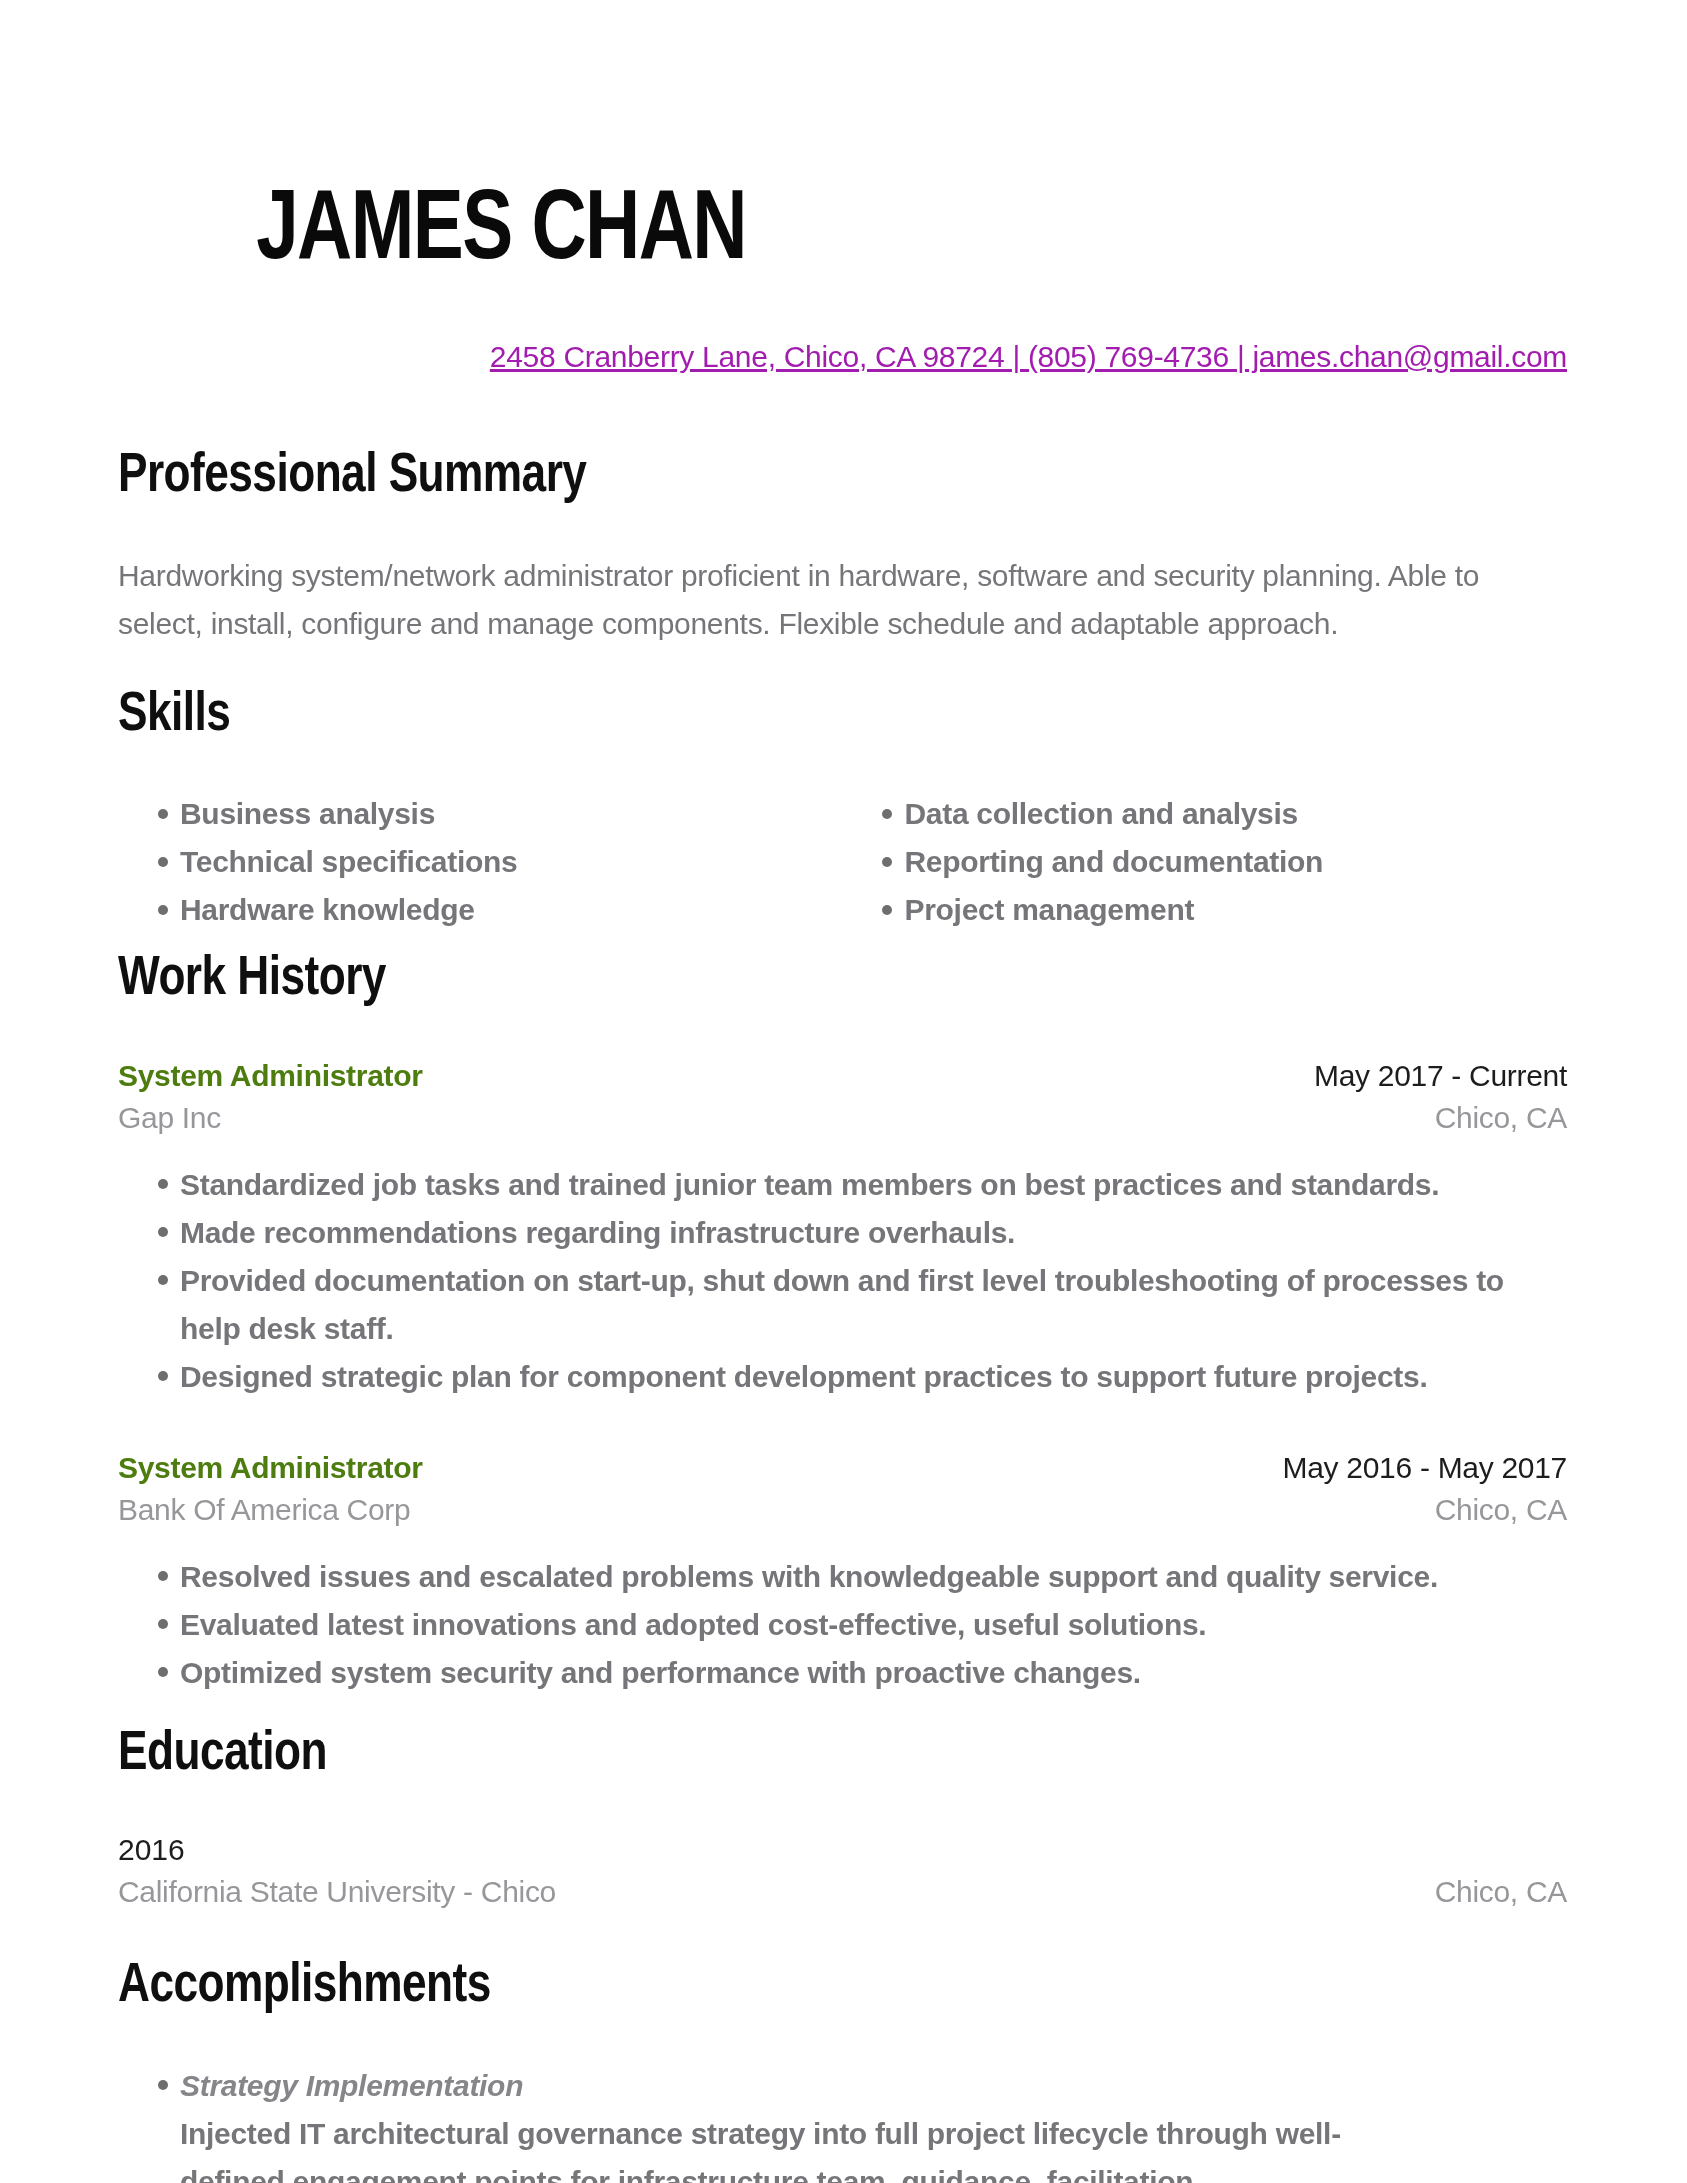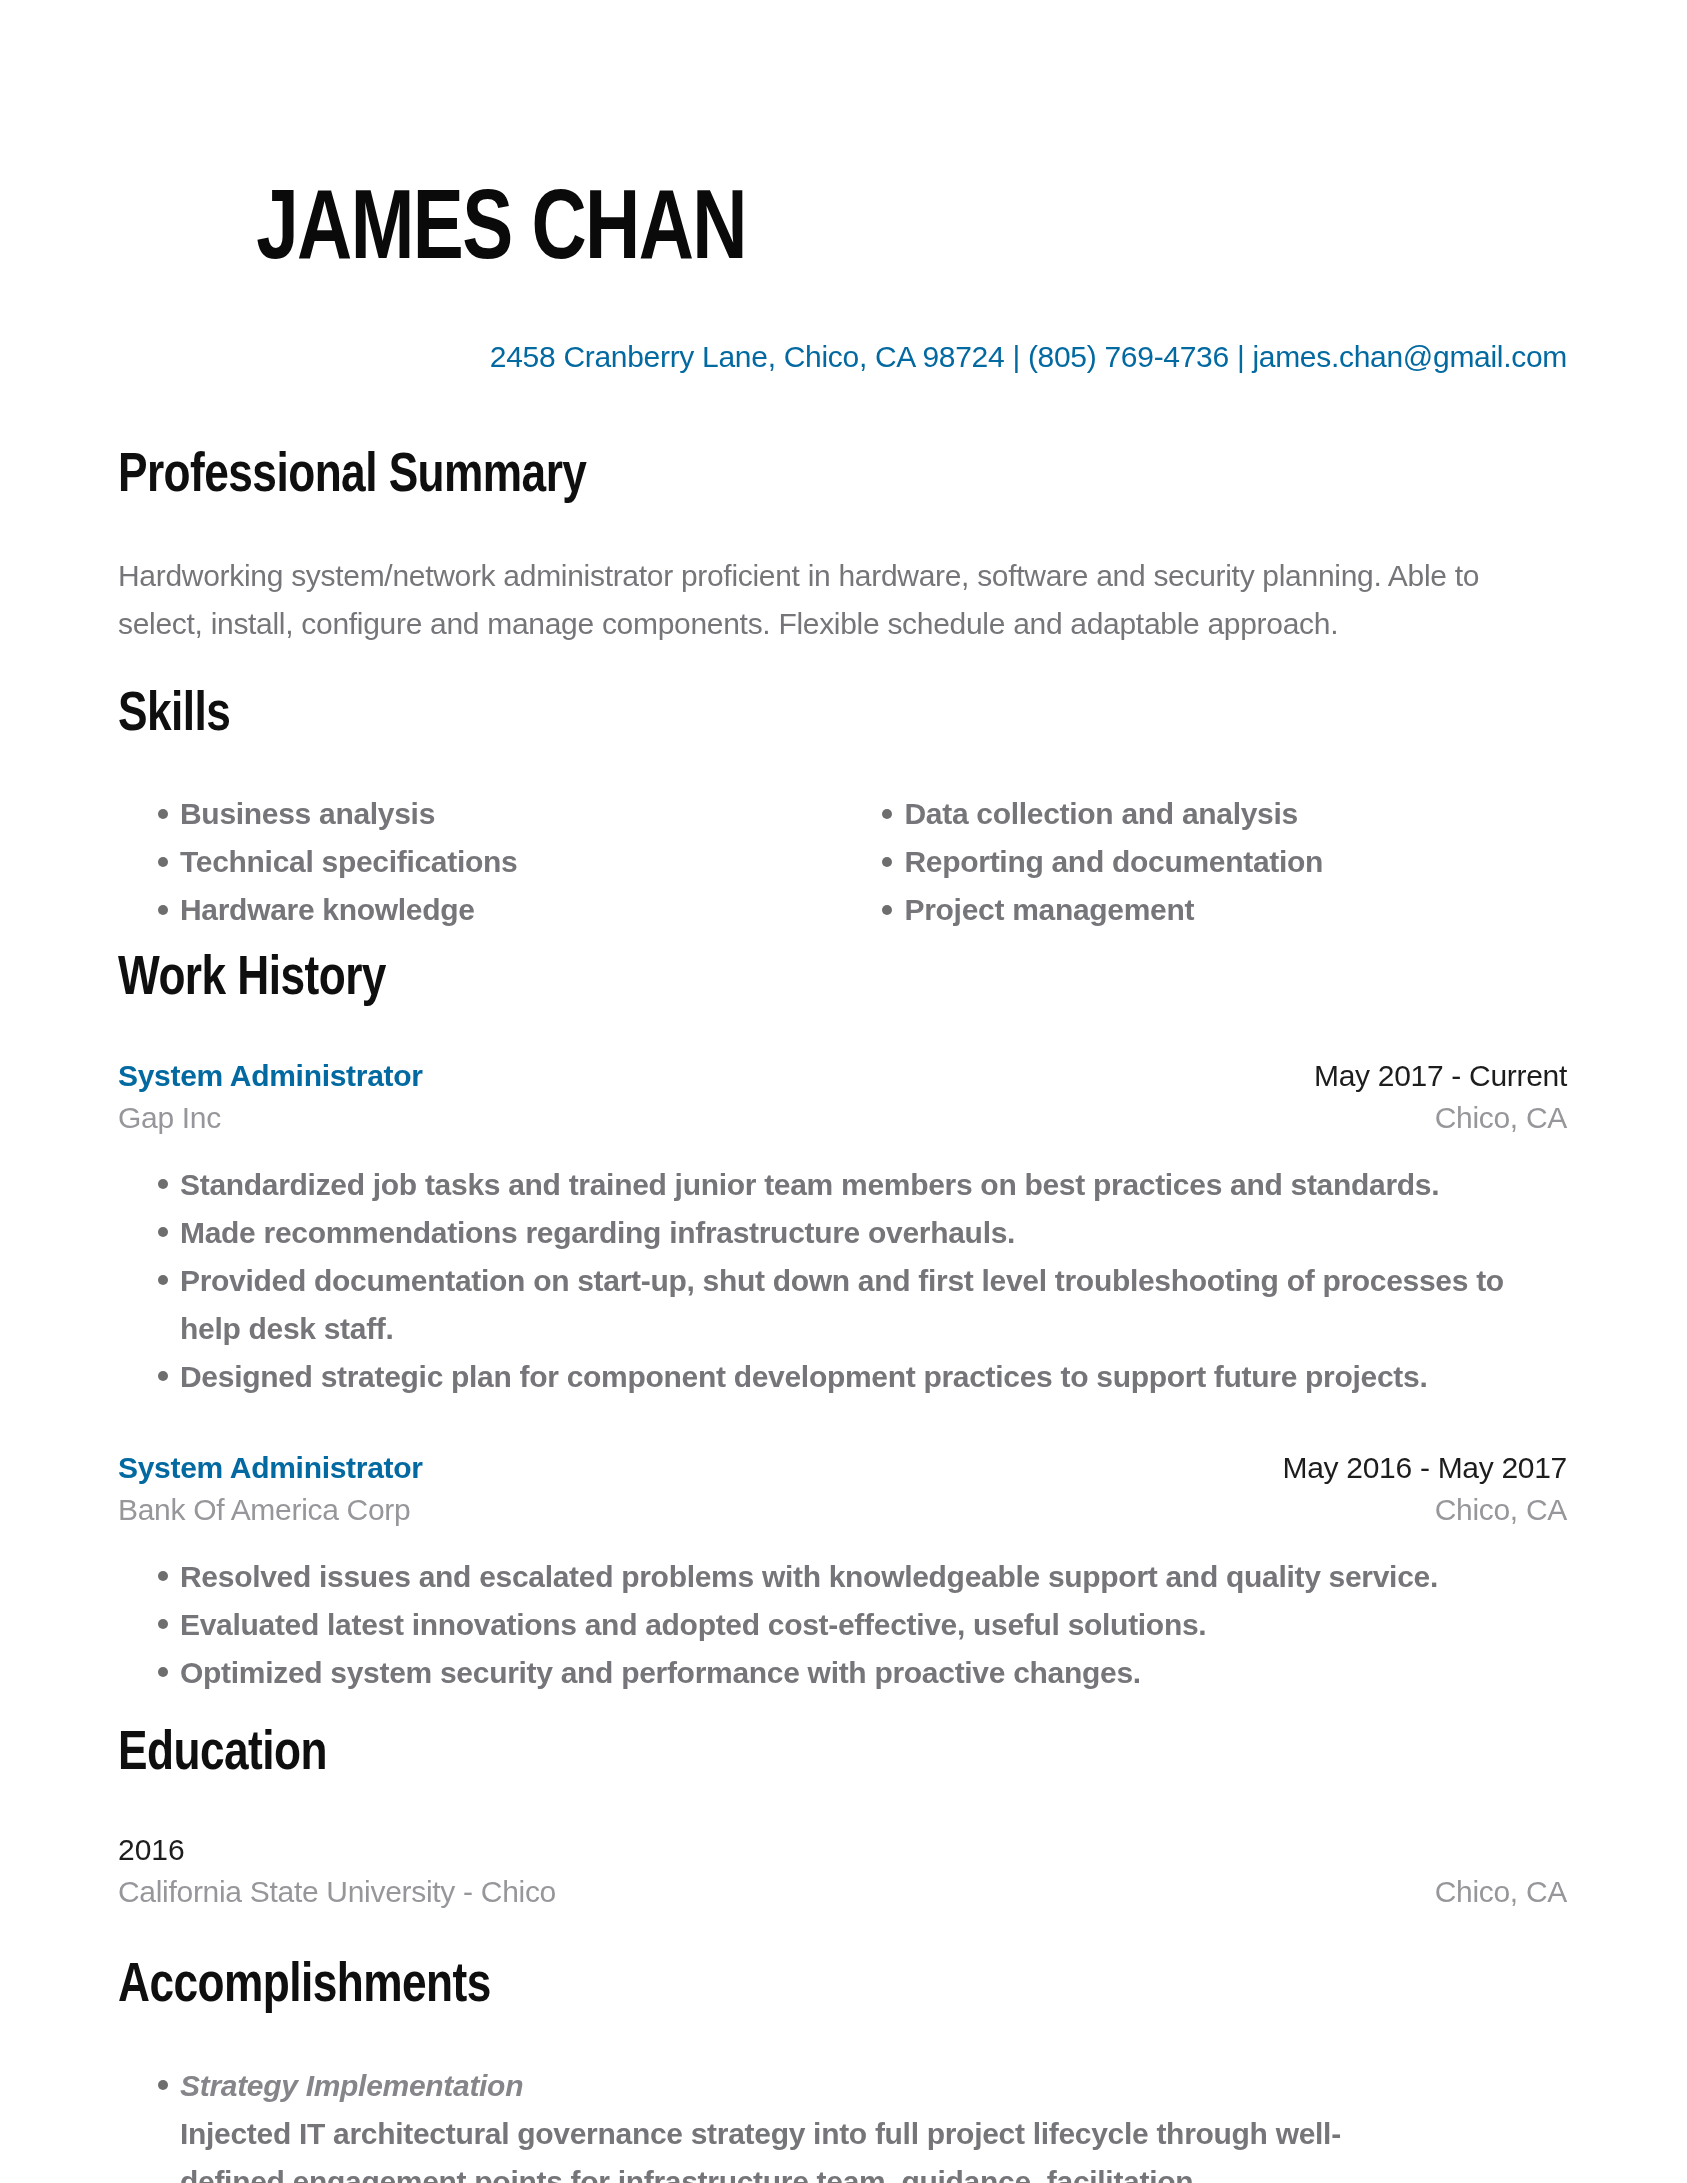--- a/index.html
+++ b/index.html
@@ -24,23 +24,24 @@
     letter-spacing: -2px;
     white-space: nowrap;
   }
   .name .inner { display: inline-block; transform: scaleX(0.78); transform-origin: 100% 50%; }
 
   .contact {
     margin-top: 34px;
     text-align: right;
     font-size: 30px;
     line-height: 36px;
-    color: #0369a1;
+    color: #a21caf;
     letter-spacing: -0.3px;
     white-space: nowrap;
+    text-decoration: underline;
   }
 
   
   .section-heading {
     font-size: 56px;
     font-weight: 700;
     color: #0f0f0f;
     line-height: 66px;
     white-space: nowrap;
   }
@@ -75,21 +76,21 @@
   .sec-work .section-heading { margin-top: 8px; }
   .sec-education .section-heading { margin-top: 20px; }
   .sec-accomplishments .section-heading { margin-top: 36px; }
 
   .skills-grid { margin-top: 6.6px; display: grid; grid-template-columns: 1fr 1fr; }
 
   
   .job { margin-top: 5.3px; }
   .job + .job { margin-top: 46px; }
   .row-split { display: flex; justify-content: space-between; align-items: baseline; font-size: 30px; line-height: 42px; }
-  .job-title { font-weight: 700; color: #0369a1; letter-spacing: -0.3px; }
+  .job-title { font-weight: 700; color: #4d7c0f; letter-spacing: -0.3px; }
   .job-dates { color: #1d1d1d; letter-spacing: -0.3px; }
   .row-muted { color: #97979b; letter-spacing: -0.3px; }
   .job ul.dotted { margin-top: 22px; }
 
   
   .edu-row1 { margin-top: 4px; color: #161616; }
   .degree, .program { font-weight: 700; letter-spacing: -0.3px; }
   .edu-sep { font-weight: 400; margin-right: 9.3px; }
   .edu-year { font-weight: 400; color: #1d1d1d; }
 

